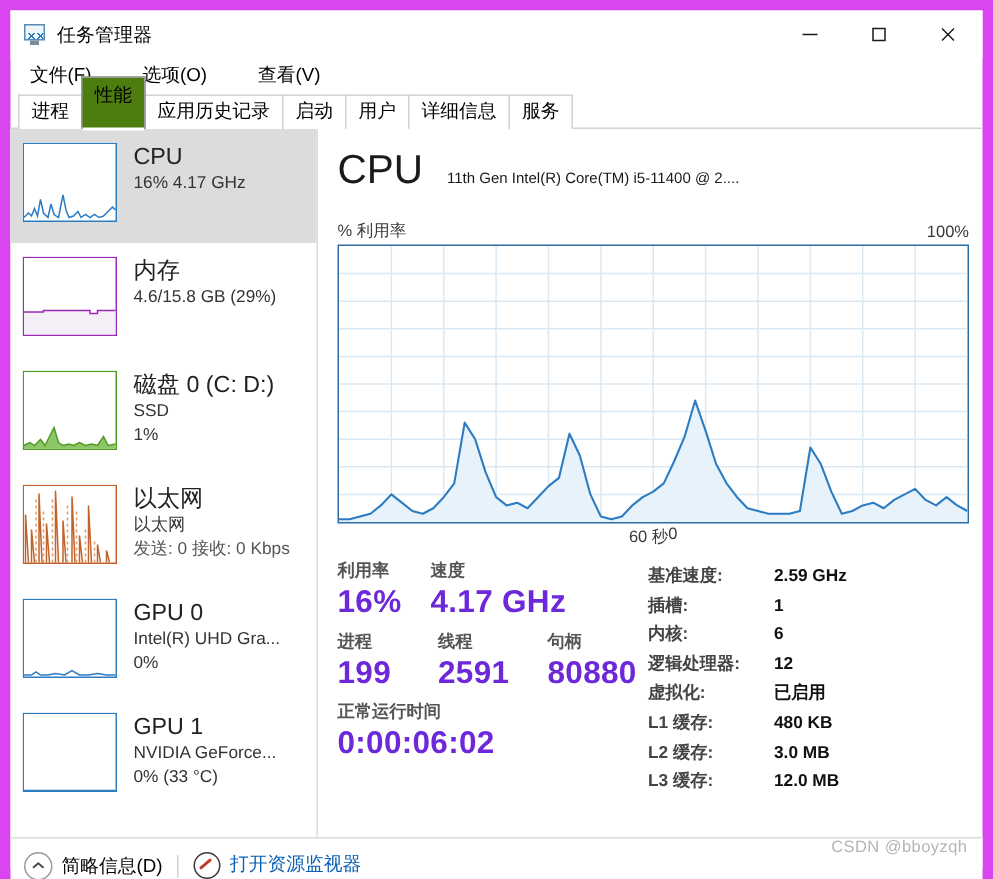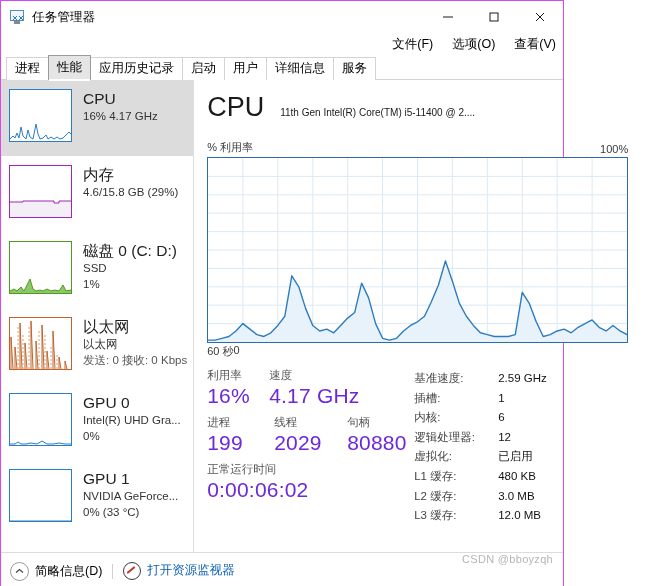--- a/index.html
+++ b/index.html
@@ -3,47 +3,47 @@
 <meta charset="utf-8">
 <style>
   html,body{margin:0;padding:0;}
   body{
     width:662px;height:586px;overflow:hidden;
     background:#ffffff;
     font-family:"Liberation Sans","DejaVu Sans",sans-serif;
     color:#000;
     -webkit-font-smoothing:antialiased;
   }
-  .window{position:relative;width:564px;height:586px;border:1px solid #d946ef;box-sizing:border-box;background:#fff;}
+  .window{position:relative;width:662px;height:586px;border:7px solid #d946ef;box-sizing:border-box;background:#fff;}
 
   
   .titlebar{height:32px;display:flex;align-items:center;background:#fff;position:relative;}
   .title-icon{width:16px;height:16px;margin-left:8px;margin-right:7px;position:relative;flex:none;}
   .title-icon .mon{position:absolute;left:1px;top:1px;width:14px;height:11px;border:1px solid #5a8ab8;background:#eef5fb;box-sizing:border-box;}
   .title-icon .mon:after{content:"";position:absolute;left:1px;top:5px;width:11px;height:4px;
      background:
        linear-gradient(45deg,transparent 46%,#2a7ab9 46%,#2a7ab9 56%,transparent 56%),
        linear-gradient(-45deg,transparent 46%,#2a7ab9 46%,#2a7ab9 56%,transparent 56%);
      background-size:6px 4px;}
   .title-icon .stand{position:absolute;left:5px;top:12px;width:6px;height:3px;background:#7d8b96;}
   .title-text{font-size:12.5px;color:#000;letter-spacing:.2px;}
   .winbtns{position:absolute;right:0;top:0;height:32px;display:flex;}
   .winbtn{width:46px;height:32px;display:flex;align-items:center;justify-content:center;font-size:12px;color:#1a1a1a;}
   .winbtn svg{display:block;}
 
   
-  .menubar{height:22px;display:flex;align-items:center;padding-left:6px;gap:5px;justify-content:flex-end;}
+  .menubar{height:22px;display:flex;align-items:center;padding-left:6px;gap:20px;}
   .menuitem{font-size:12.5px;padding:2px 7px;color:#000;white-space:nowrap;}
 
   
   .tabstrip{height:25px;display:flex;align-items:flex-end;padding-left:5px;position:relative;}
   .tabstrip:after{content:"";position:absolute;left:0;right:0;bottom:0;height:1px;background:#d3d3d3;}
   .tab{font-size:12.5px;padding:3px 8px 4px;border:1px solid #d3d3d3;border-bottom:none;background:#fff;
        position:relative;z-index:1;margin-right:-1px;color:#000;white-space:nowrap;line-height:15px;}
-  .tab.active{z-index:3;padding-top:4px;padding-bottom:5px;background:#e5e5e5;border-color:#9b9b9b;}
+  .tab.active{z-index:3;padding-top:4px;padding-bottom:15px;background:#4d7c0f;border-color:#9b9b9b;}
   .tab.active:after{content:"";position:absolute;left:0;right:0;bottom:-1px;height:2px;background:#fff;}
 
   
   .content{position:relative;height:472px;display:flex;}
   .sidebar{width:213px;position:relative;background:#fff;border-right:1px solid #dcdcdc;box-sizing:border-box;}
   .side-item{display:flex;align-items:flex-start;padding:9px 6px 9px 8px;height:58px;box-sizing:content-box;}
   .side-item.selected{background:#dcdcdc;}
   .thumb{width:63px;height:53px;box-sizing:border-box;background:#fff;flex:none;position:relative;overflow:hidden;}
   .thumb svg{display:block;width:100%;height:100%;}
   .side-txt{margin-left:11px;line-height:1.18;padding-top:1px;min-width:0;}
@@ -54,24 +54,24 @@
   
   .main{flex:1;position:relative;padding:0 0 0 13px;box-sizing:border-box;}
   .main-head{display:flex;align-items:baseline;padding-top:12px;}
   .main-title{font-size:27px;font-weight:400;color:#1a1a1a;line-height:30px;}
   .main-sub{font-size:10px;color:#1a1a1a;margin-left:16px;white-space:nowrap;overflow:hidden;}
   .axis-row{display:flex;justify-content:space-between;align-items:flex-end;
             width:421px;margin-top:18px;font-size:11px;color:#3a3a3a;}
   .graphbox{width:421px;height:186px;border:1px solid #2b6ea5;box-sizing:border-box;margin-top:2px;
             position:relative;background:#fff;overflow:hidden;}
   .graphbox svg{display:block;position:absolute;left:0;top:0;}
-  .time-row{display:flex;justify-content:flex-start;width:421px;font-size:11px;color:#3a3a3a;margin-top:1px;}
-
-  
-  .stats{display:flex;margin-top:9px;width:430px;}
+  .time-row{display:flex;justify-content:center;width:421px;font-size:11px;color:#3a3a3a;margin-top:1px;}
+
+  
+  .stats{display:flex;margin-top:9px;width:430px;font-weight:bold;}
   .stats-left{width:207px;flex:none;}
   .stat-row{display:flex;margin-bottom:7px;}
   .stat-cell{flex:none;}
   .stat-label{font-size:11.5px;color:#555;line-height:15px;}
   .stat-value{font-size:21px;color:#6d28d9;line-height:25px;letter-spacing:.2px;}
   .w-util{width:62px;}
   .w-speed{width:135px;}
   .w-proc{width:67px;}
   .w-thread{width:73px;}
   .w-handle{width:95px;}
@@ -310,21 +310,21 @@
             </div>
           </div>
 
           <div class="stat-row">
             <div class="stat-cell w-proc">
               <div class="stat-label">进程</div>
               <div class="stat-value">199</div>
             </div>
             <div class="stat-cell w-thread">
               <div class="stat-label">线程</div>
-              <div class="stat-value">2029</div>
+              <div class="stat-value">2591</div>
             </div>
             <div class="stat-cell w-handle">
               <div class="stat-label">句柄</div>
               <div class="stat-value">80880</div>
             </div>
           </div>
 
           <div class="stat-row">
             <div class="stat-cell">
               <div class="stat-label">正常运行时间</div>

